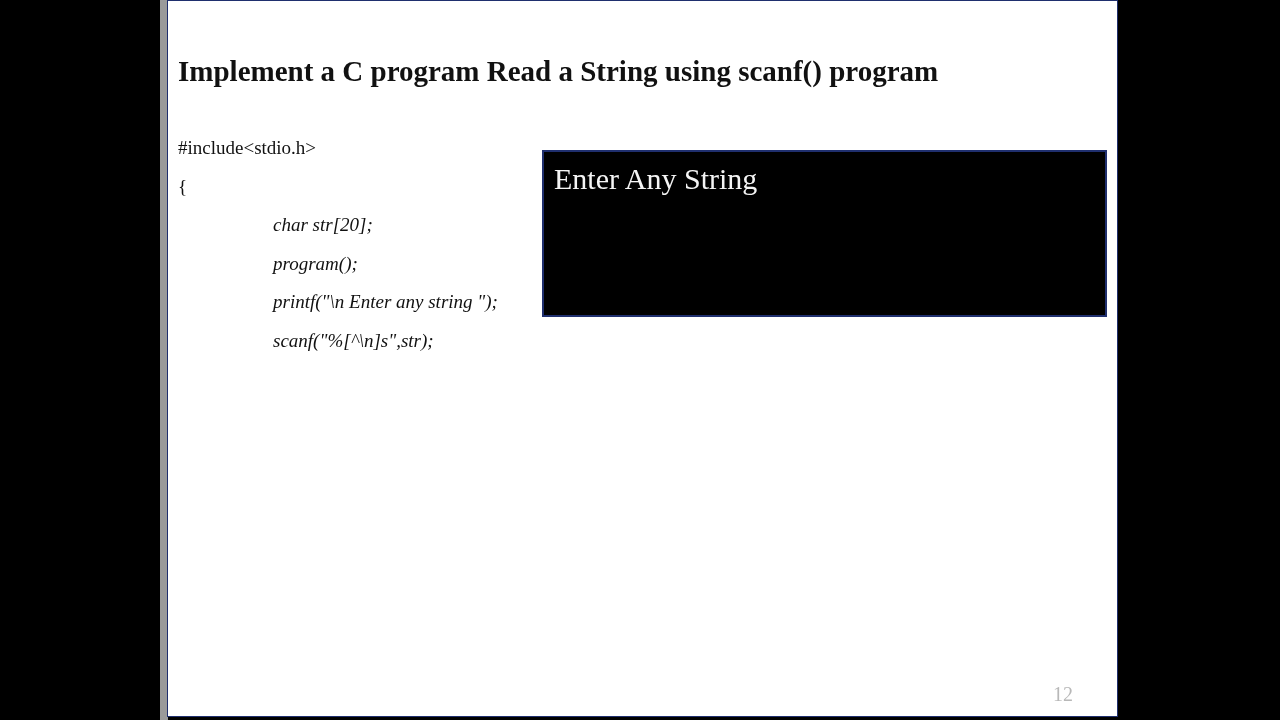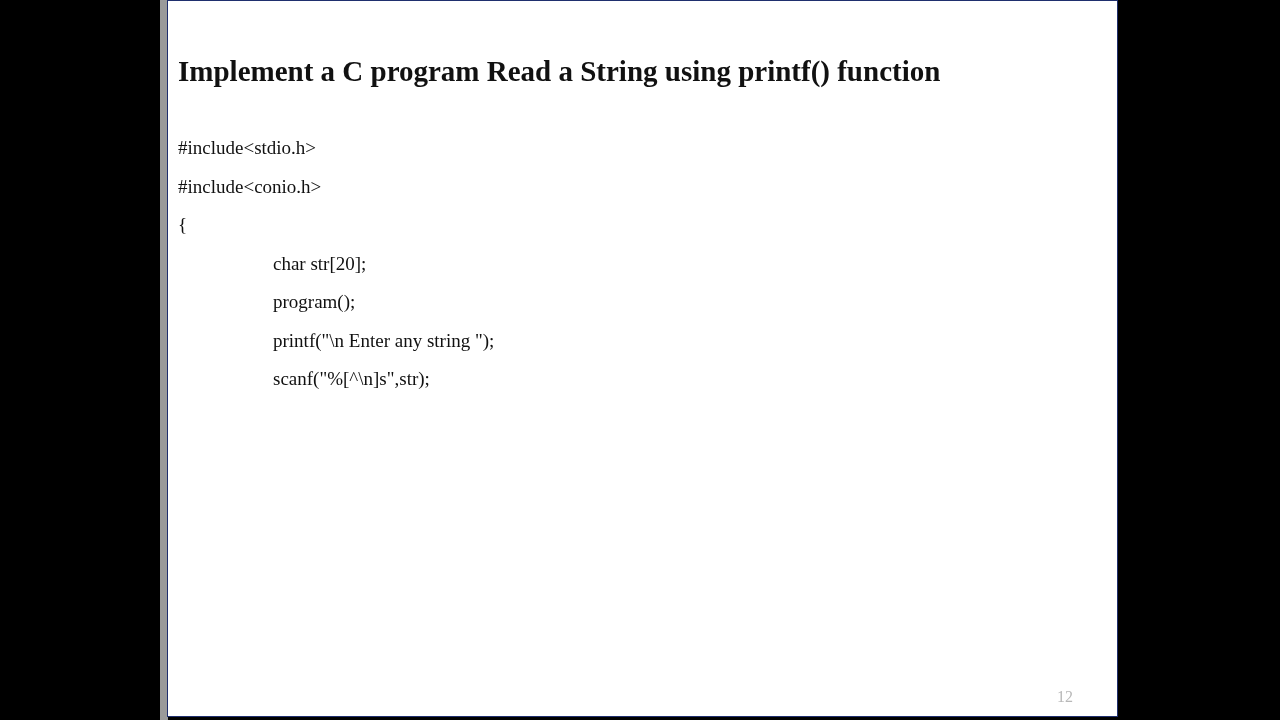--- a/index.html
+++ b/index.html
@@ -2,34 +2,36 @@
 <html><head>
 <meta charset="utf-8">
 <style>
   html,body{margin:0;padding:0;}
   body{width:1280px;height:720px;background:#000;position:relative;overflow:hidden;font-family:"Liberation Serif","DejaVu Serif",serif;}
   .grey-strip{position:absolute;left:160px;top:0;width:8px;height:720px;background:#9a9a9a;}
   .slide{position:absolute;left:167px;top:0;width:951px;height:717px;background:#fff;border:1px solid #1f2f6e;box-sizing:border-box;}
   .title{position:absolute;left:10px;top:54px;font-size:29px;font-weight:bold;color:#111;white-space:nowrap;}
   .code{position:absolute;left:10px;top:128px;font-size:19px;color:#111;line-height:38.5px;}
   .code .line{white-space:pre;height:38.5px;}
-  .code .indent{padding-left:95px;}
+  .code .indent{padding-left:95px;font-style:italic;}
   .console{position:absolute;left:374px;top:149px;width:565px;height:167px;background:#000;border:2px solid #1f2f6e;box-sizing:border-box;}
   .console-text{position:absolute;left:10px;top:10px;color:#f4f4f4;font-size:30px;white-space:nowrap;}
-  .page-num{position:absolute;right:44px;bottom:10px;color:#b8b8b8;font-size:16px;}
+  .page-num{position:absolute;right:44px;bottom:10px;color:#b8b8b8;font-size:20px;}
 </style>
 </head>
 <body>
 
 <div class="grey-strip"></div>
 <div class="slide">
-  <div class="title">Implement a C program Read a String using printf() function</div>
+  <div class="title">Implement a C program Read a String using scanf() program</div>
   <div class="code">
     <div class="line">#include&lt;stdio.h&gt;</div>
-    <div class="line">#include&lt;conio.h&gt;</div>
     <div class="line">{</div>
     <div class="line indent">char str[20];</div>
     <div class="line indent">program();</div>
     <div class="line indent">printf("\n Enter any string ");</div>
     <div class="line indent">scanf("%[^\n]s",str);</div>
   </div>
+  <div class="console">
+    <div class="console-text">Enter Any String</div>
+  </div>
   <div class="page-num">12</div>
 </div>
 
 </body></html>

